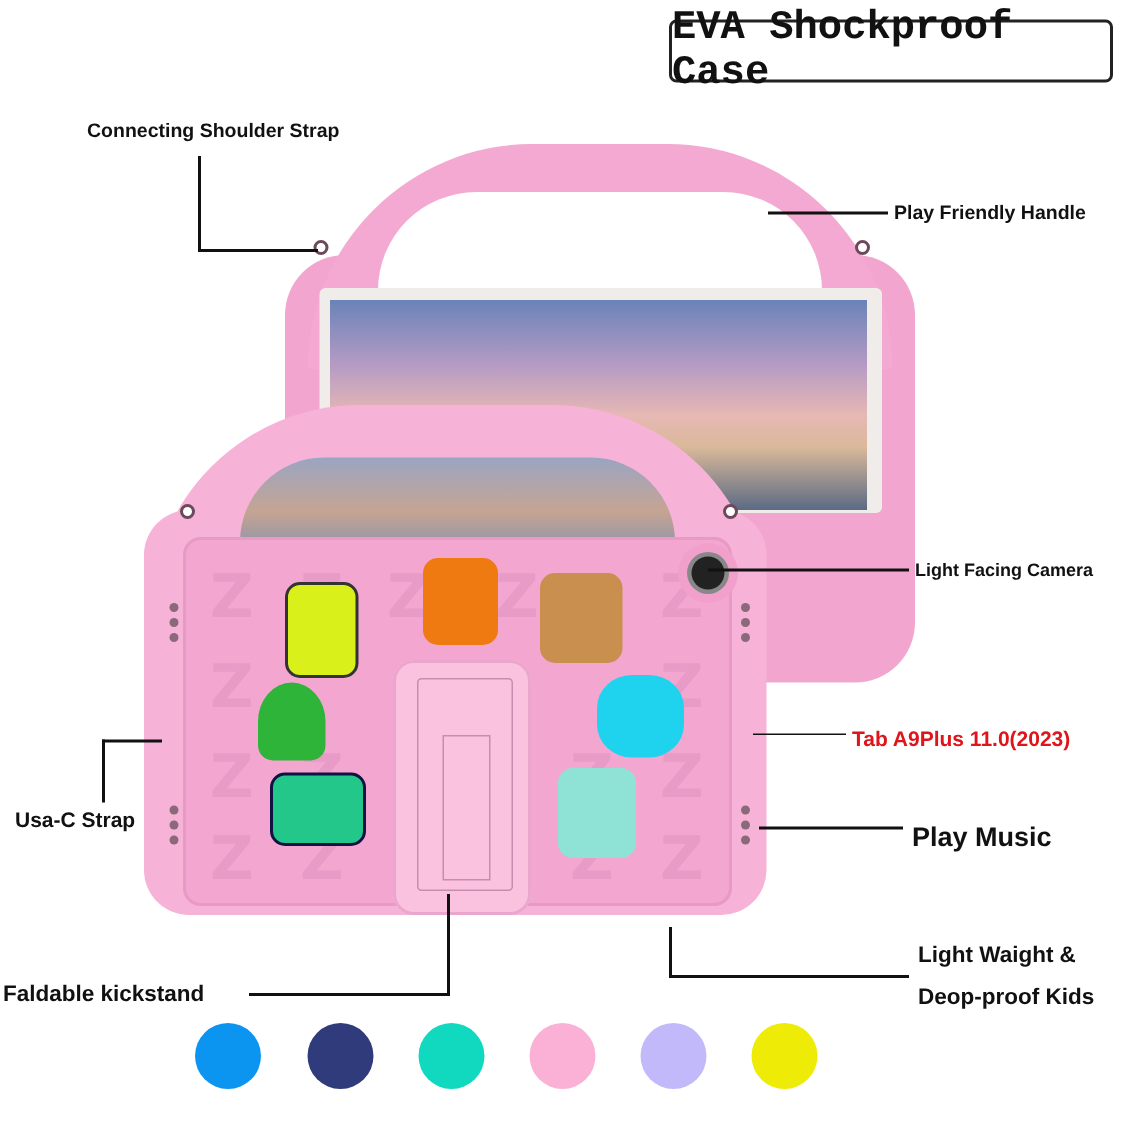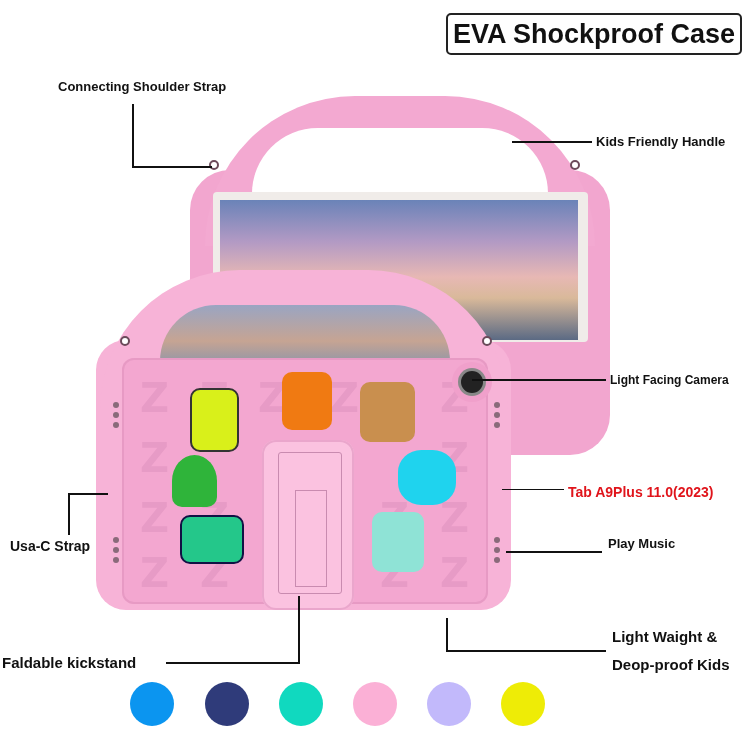--- a/index.html
+++ b/index.html
@@ -1,18 +1,18 @@
 <!DOCTYPE html>
 <html><head>
 <meta charset="utf-8">
 <style>
   html,body{margin:0;padding:0;background:#fff;}
   body{width:750px;height:750px;position:relative;overflow:hidden;font-family:"Liberation Sans",sans-serif;}
   .abs{position:absolute;}
-  .title-box{left:446px;top:13px;width:296px;height:42px;border:2px solid #222;border-radius:5px;box-sizing:border-box;display:flex;align-items:center;justify-content:center;font-weight:bold;font-size:27px;color:#111;}
+  .title-box{left:446px;top:13px;width:296px;height:42px;border:2px solid #222;border-radius:5px;box-sizing:border-box;display:flex;align-items:center;justify-content:center;font-weight:bold;font-size:27px;color:#111;font-family:Liberation Mono, monospace;}
   .label{font-weight:bold;color:#111;white-space:nowrap;}
   .line{background:#111;}
   .handle-back{left:205px;top:96px;width:390px;height:150px;border-radius:195px 195px 0 0;background:#f3a9d1;}
   .handle-hole-back{left:252px;top:128px;width:296px;height:70px;border-radius:150px 150px 10px 10px;background:#fff;}
   .frame-back{left:190px;top:170px;width:420px;height:285px;border-radius:40px;background:#f2a6cf;}
   .screen-border{left:213px;top:192px;width:375px;height:150px;background:#f0ece9;border-radius:4px;}
   .screen{left:220px;top:200px;width:358px;height:140px;background:linear-gradient(180deg,#6a83b8 0%,#b39ac4 30%,#e7b8b4 55%,#d9b99a 70%,#5b6a84 100%);}
   
   .handle-front{left:100px;top:270px;width:408px;height:140px;border-radius:204px 204px 0 0;background:#f7b3d7;}
   .handle-hole-front{left:160px;top:305px;width:290px;height:60px;border-radius:145px 145px 10px 10px;background:linear-gradient(180deg,#9aa5c2,#c6a493 60%,#8f95a8);}
@@ -93,34 +93,34 @@
 <div class="abs dot" style="left:494px;top:422px;"></div>
 <div class="abs dot" style="left:494px;top:537px;"></div>
 <div class="abs dot" style="left:494px;top:547px;"></div>
 <div class="abs dot" style="left:494px;top:557px;"></div>
 
 <div class="abs label" style="left:58px;top:79px;font-size:13px;text-align:center;">Connecting Shoulder Strap</div>
 <div class="abs line" style="left:132px;top:104px;width:2px;height:64px;"></div>
 <div class="abs line" style="left:132px;top:166px;width:80px;height:2px;"></div>
 
 <div class="abs line" style="left:512px;top:141px;width:80px;height:2px;"></div>
-<div class="abs label" style="left:596px;top:134px;font-size:13px;">Kids Friendly Handle</div>
+<div class="abs label" style="left:596px;top:134px;font-size:13px;">Play Friendly Handle</div>
 
 <div class="abs line" style="left:472px;top:379px;width:134px;height:2px;"></div>
 <div class="abs label" style="left:610px;top:373px;font-size:12px;">Light Facing Camera</div>
 
 <div class="abs line" style="left:502px;top:489px;width:62px;height:1px;"></div>
 <div class="abs label" style="left:568px;top:484px;font-size:14px;color:#e0141b;">Tab A9Plus 11.0(2023)</div>
 
 <div class="abs line" style="left:68px;top:493px;width:40px;height:2px;"></div>
 <div class="abs line" style="left:68px;top:493px;width:2px;height:42px;"></div>
 <div class="abs label" style="left:10px;top:538px;font-size:14px;">Usa-C Strap</div>
 
 <div class="abs line" style="left:506px;top:551px;width:96px;height:2px;"></div>
-<div class="abs label" style="left:608px;top:536px;font-size:13px;">Play Music</div>
+<div class="abs label" style="left:608px;top:548px;font-size:18px;">Play Music</div>
 
 <div class="abs line" style="left:298px;top:596px;width:2px;height:68px;"></div>
 <div class="abs line" style="left:166px;top:662px;width:134px;height:2px;"></div>
 <div class="abs label" style="left:2px;top:654px;font-size:15px;">Faldable kickstand</div>
 
 <div class="abs line" style="left:446px;top:618px;width:2px;height:34px;"></div>
 <div class="abs line" style="left:446px;top:650px;width:160px;height:2px;"></div>
 <div class="abs label" style="left:612px;top:628px;font-size:15px;">Light Waight &amp;</div>
 <div class="abs label" style="left:612px;top:656px;font-size:15px;">Deop-proof Kids</div>
 

